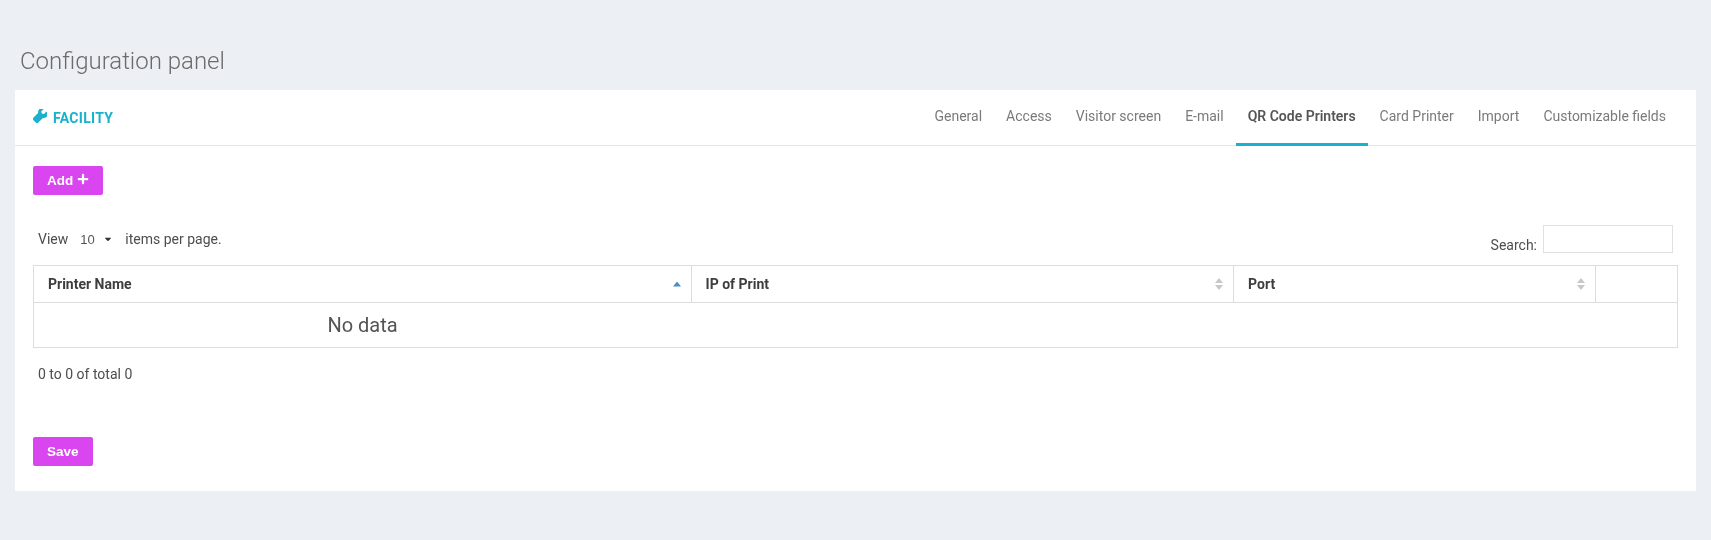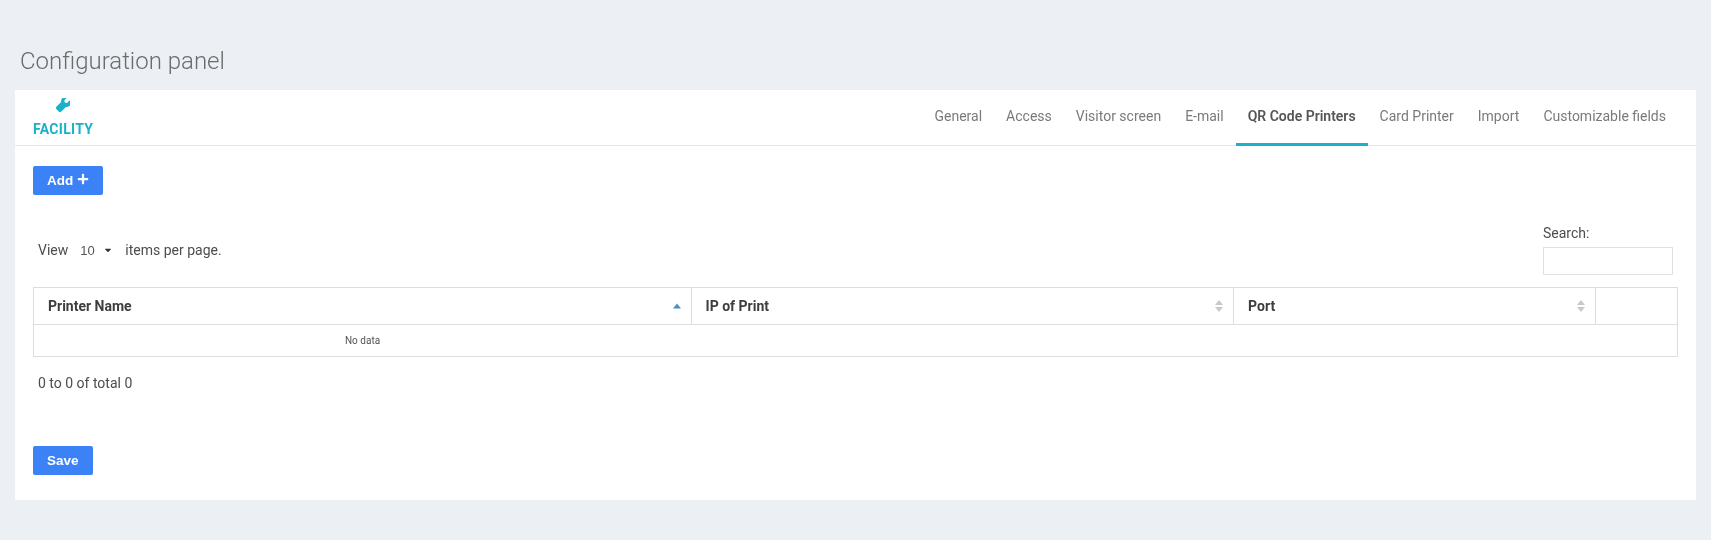--- a/index.html
+++ b/index.html
@@ -34,21 +34,20 @@
       height: 56px;
     }
     .facility-label {
       display: flex;
       align-items: center;
       gap: 6px;
       color: #1ab1cc;
       font-weight: 700;
       font-size: 14px;
       letter-spacing: 0.3px;
-      flex-direction: column;
     }
     .facility-label svg {
       width: 14px;
       height: 14px;
       fill: #1ab1cc;
     }
     .tabs {
       display: flex;
       align-items: center;
       height: 100%;
@@ -85,21 +84,21 @@
       font-size: 13.5px;
       color: #fff;
       cursor: pointer;
       font-weight: 600;
       display: inline-flex;
       align-items: center;
       gap: 4px;
       border-radius: 2px;
     }
     .btn-teal {
-      background: #3b82f6;
+      background: #d946ef;
     }
     .btn svg {
       width: 12px;
       height: 12px;
       fill: #fff;
     }
     .controls-row {
       display: flex;
       justify-content: space-between;
       align-items: center;
@@ -135,25 +134,24 @@
       transform: translateY(-50%);
       pointer-events: none;
     }
     .select-wrap .chev svg {
       width: 10px;
       height: 10px;
       fill: #333;
     }
     .search-wrap {
       display: flex;
-      align-items: flex-start;
+      align-items: flex-end;
       gap: 6px;
       font-size: 14px;
       color: #4d4d4d;
-      flex-direction: column;
     }
     .search-wrap input {
       border: 1px solid #e0e0e0;
       height: 28px;
       width: 130px;
       padding: 0 6px;
       font-size: 13px;
     }
     .table {
       width: 100%;
@@ -181,21 +179,21 @@
     }
     .sort-icon svg {
       width: 8px;
       height: 6px;
     }
     .sort-asc-only svg { fill: #4c8fbd; }
     .sort-both svg { fill: #c8c8c8; }
     .table td {
       padding: 10px 14px;
       color: #545454;
-      font-size: 10px;
+      font-size: 20px;
       border-top: 1px solid #eee;
     }
     .table td.center {
       text-align: center;
     }
     .pagination-info {
       margin-top: 18px;
       font-size: 14px;
       color: #4d4d4d;
       padding-left: 5px;

